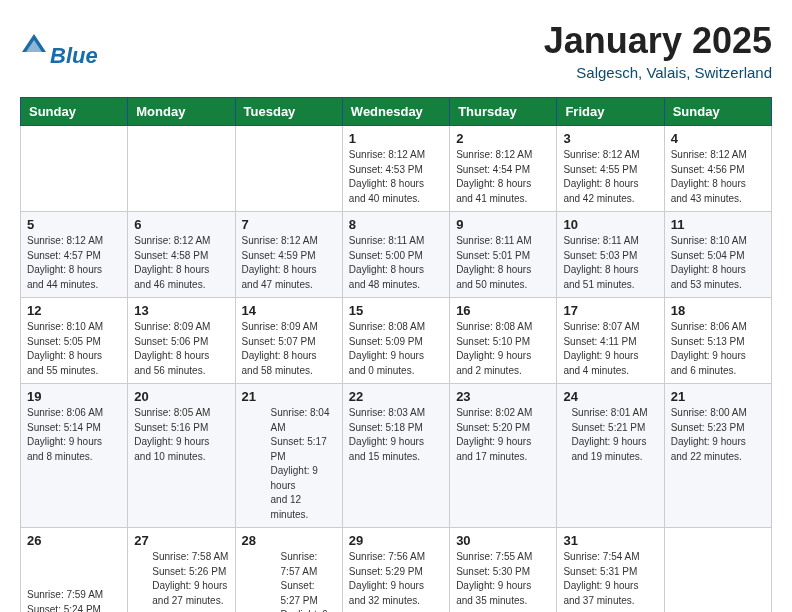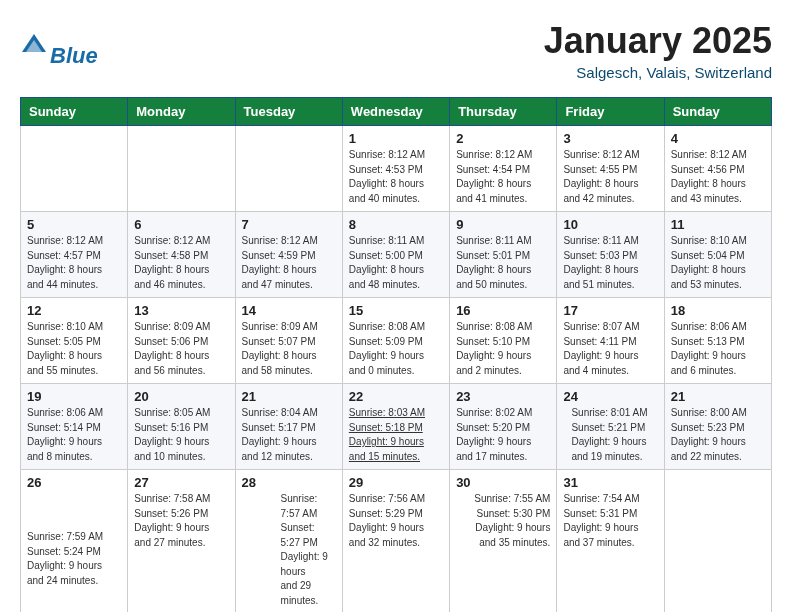--- a/index.html
+++ b/index.html
@@ -266,28 +266,28 @@
         </td>
         <td>
           <span class="day-number">20</span>
           <div class="day-info" style="white-space: pre-line;">Sunrise: 8:05 AM
 Sunset: 5:16 PM
 Daylight: 9 hours
 and 10 minutes.</div>
         </td>
         <td>
           <span class="day-number">21</span>
-          <div class="day-info" style="white-space: pre-line;">Sunrise: 8:04 AM
+          <div class="day-info" style="white-space: pre-line; margin-left: 29px;">Sunrise: 8:04 AM
 Sunset: 5:17 PM
 Daylight: 9 hours
 and 12 minutes.</div>
         </td>
         <td>
           <span class="day-number">22</span>
-          <div class="day-info" style="white-space: pre-line; text-decoration: underline;">Sunrise: 8:03 AM
+          <div class="day-info" style="white-space: pre-line;">Sunrise: 8:03 AM
 Sunset: 5:18 PM
 Daylight: 9 hours
 and 15 minutes.</div>
         </td>
         <td>
           <span class="day-number">23</span>
           <div class="day-info" style="white-space: pre-line;">Sunrise: 8:02 AM
 Sunset: 5:20 PM
 Daylight: 9 hours
 and 17 minutes.</div>
@@ -310,42 +310,42 @@
       <tr>
         <td>
           <span class="day-number">26</span>
           <div class="day-info" style="white-space: pre-line; margin-top: 40px;">Sunrise: 7:59 AM
 Sunset: 5:24 PM
 Daylight: 9 hours
 and 24 minutes.</div>
         </td>
         <td>
           <span class="day-number">27</span>
-          <div class="day-info" style="white-space: pre-line;">Sunrise: 7:58 AM
+          <div class="day-info" style="white-space: pre-line; margin-left: 18px;">Sunrise: 7:58 AM
 Sunset: 5:26 PM
 Daylight: 9 hours
 and 27 minutes.</div>
         </td>
         <td>
           <span class="day-number">28</span>
           <div class="day-info" style="white-space: pre-line; margin-left: 39px;">Sunrise: 7:57 AM
 Sunset: 5:27 PM
 Daylight: 9 hours
 and 29 minutes.</div>
         </td>
         <td>
           <span class="day-number">29</span>
           <div class="day-info" style="white-space: pre-line;">Sunrise: 7:56 AM
 Sunset: 5:29 PM
 Daylight: 9 hours
 and 32 minutes.</div>
         </td>
         <td>
           <span class="day-number">30</span>
-          <div class="day-info" style="white-space: pre-line; text-align: right;">Sunrise: 7:55 AM
+          <div class="day-info" style="white-space: pre-line;">Sunrise: 7:55 AM
 Sunset: 5:30 PM
 Daylight: 9 hours
 and 35 minutes.</div>
         </td>
         <td>
           <span class="day-number">31</span>
           <div class="day-info" style="white-space: pre-line;">Sunrise: 7:54 AM
 Sunset: 5:31 PM
 Daylight: 9 hours
 and 37 minutes.</div>

